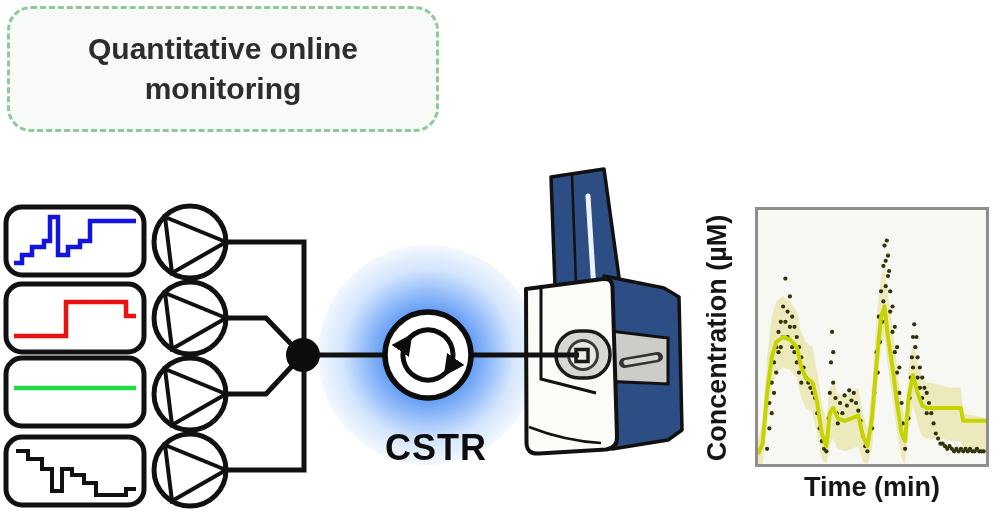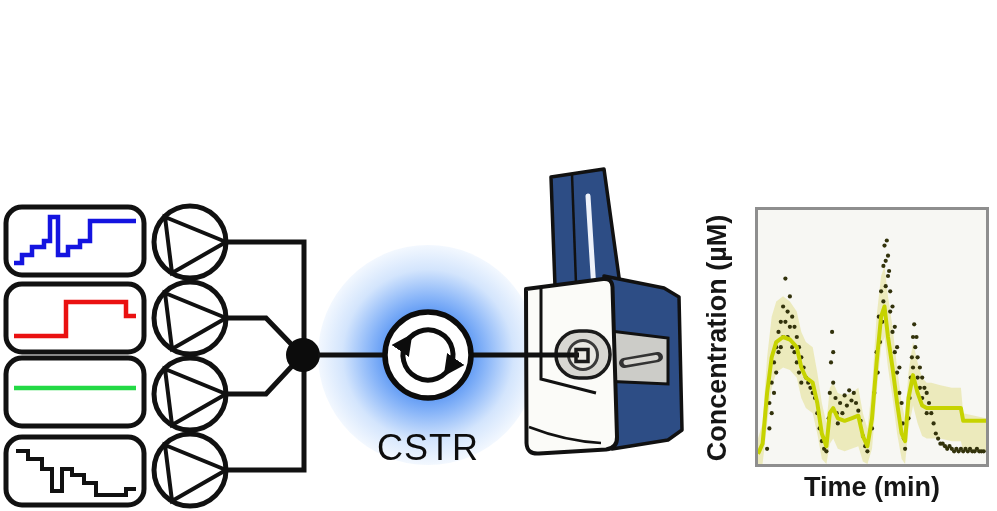--- a/index.html
+++ b/index.html
@@ -18,42 +18,45 @@
     position:absolute;left:318px;top:245px;width:220px;height:220px;border-radius:50%;
     background:radial-gradient(circle,
       rgba(47,122,239,0.95) 18%,
       rgba(77,144,245,0.65) 38%,
       rgba(130,180,248,0.35) 55%,
       rgba(190,218,252,0.15) 72%,
       rgba(255,255,255,0) 85%);
   }
   svg.diagram{position:absolute;left:0;top:0;}
   .cstr-label{
-    position:absolute;left:348px;top:427px;width:160px;text-align:center;
-    font-weight:normal;font-size:36px;color:#0d0d0d;letter-spacing:1px;
+    position:absolute;left:356px;top:427px;width:160px;text-align:center;
+    font-weight:bold;font-size:36px;color:#0d0d0d;letter-spacing:1px;
   }
   .ylabel{
     position:absolute;left:569px;top:321px;width:300px;height:34px;
     transform:rotate(-90deg);transform-origin:center;
     text-align:center;font-weight:bold;font-size:27px;color:#161616;white-space:nowrap;
   }
   .plot{
     position:absolute;left:755px;top:207px;width:234px;height:260px;
     box-sizing:border-box;border:3px solid #8e8e8e;background:#f7f7f3;
   }
   .xlabel{
     position:absolute;left:742px;top:472px;width:260px;text-align:center;
     font-weight:bold;font-size:27px;color:#161616;
   }
 </style>
 </head>
 <body>
 
 <div class="stage">
 
+  <div class="callout left">
+    <span>Quantitative online monitoring</span>
+  </div>
 
   <div class="glow"></div>
 
   <svg class="diagram" width="997" height="511" viewBox="0 0 997 511">
     <defs>
       <marker id="ah" viewBox="0 0 10 10" refX="6" refY="5" markerWidth="4.2" markerHeight="4.2" orient="auto-start-reverse">
         <path d="M0,0 L10,5 L0,10 z" fill="#0c0c0c"></path>
       </marker>
     </defs>
 

